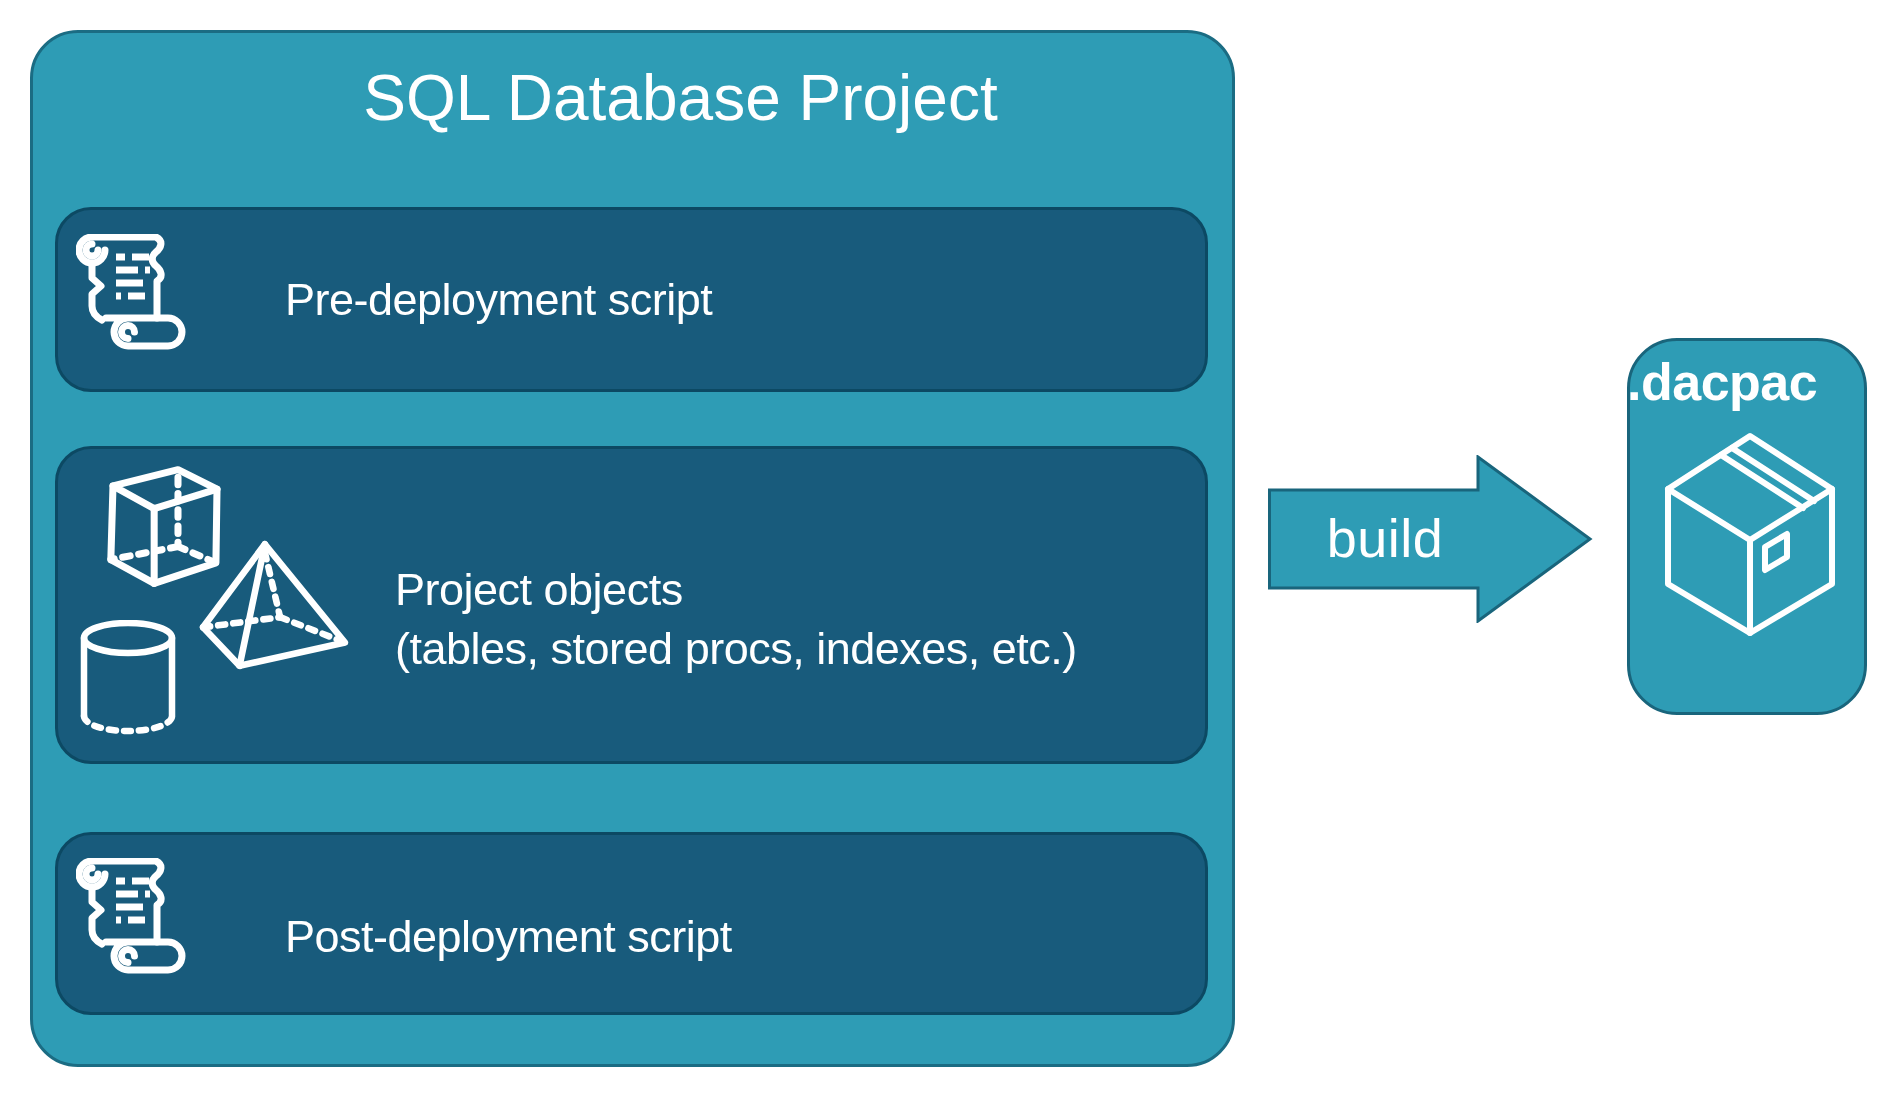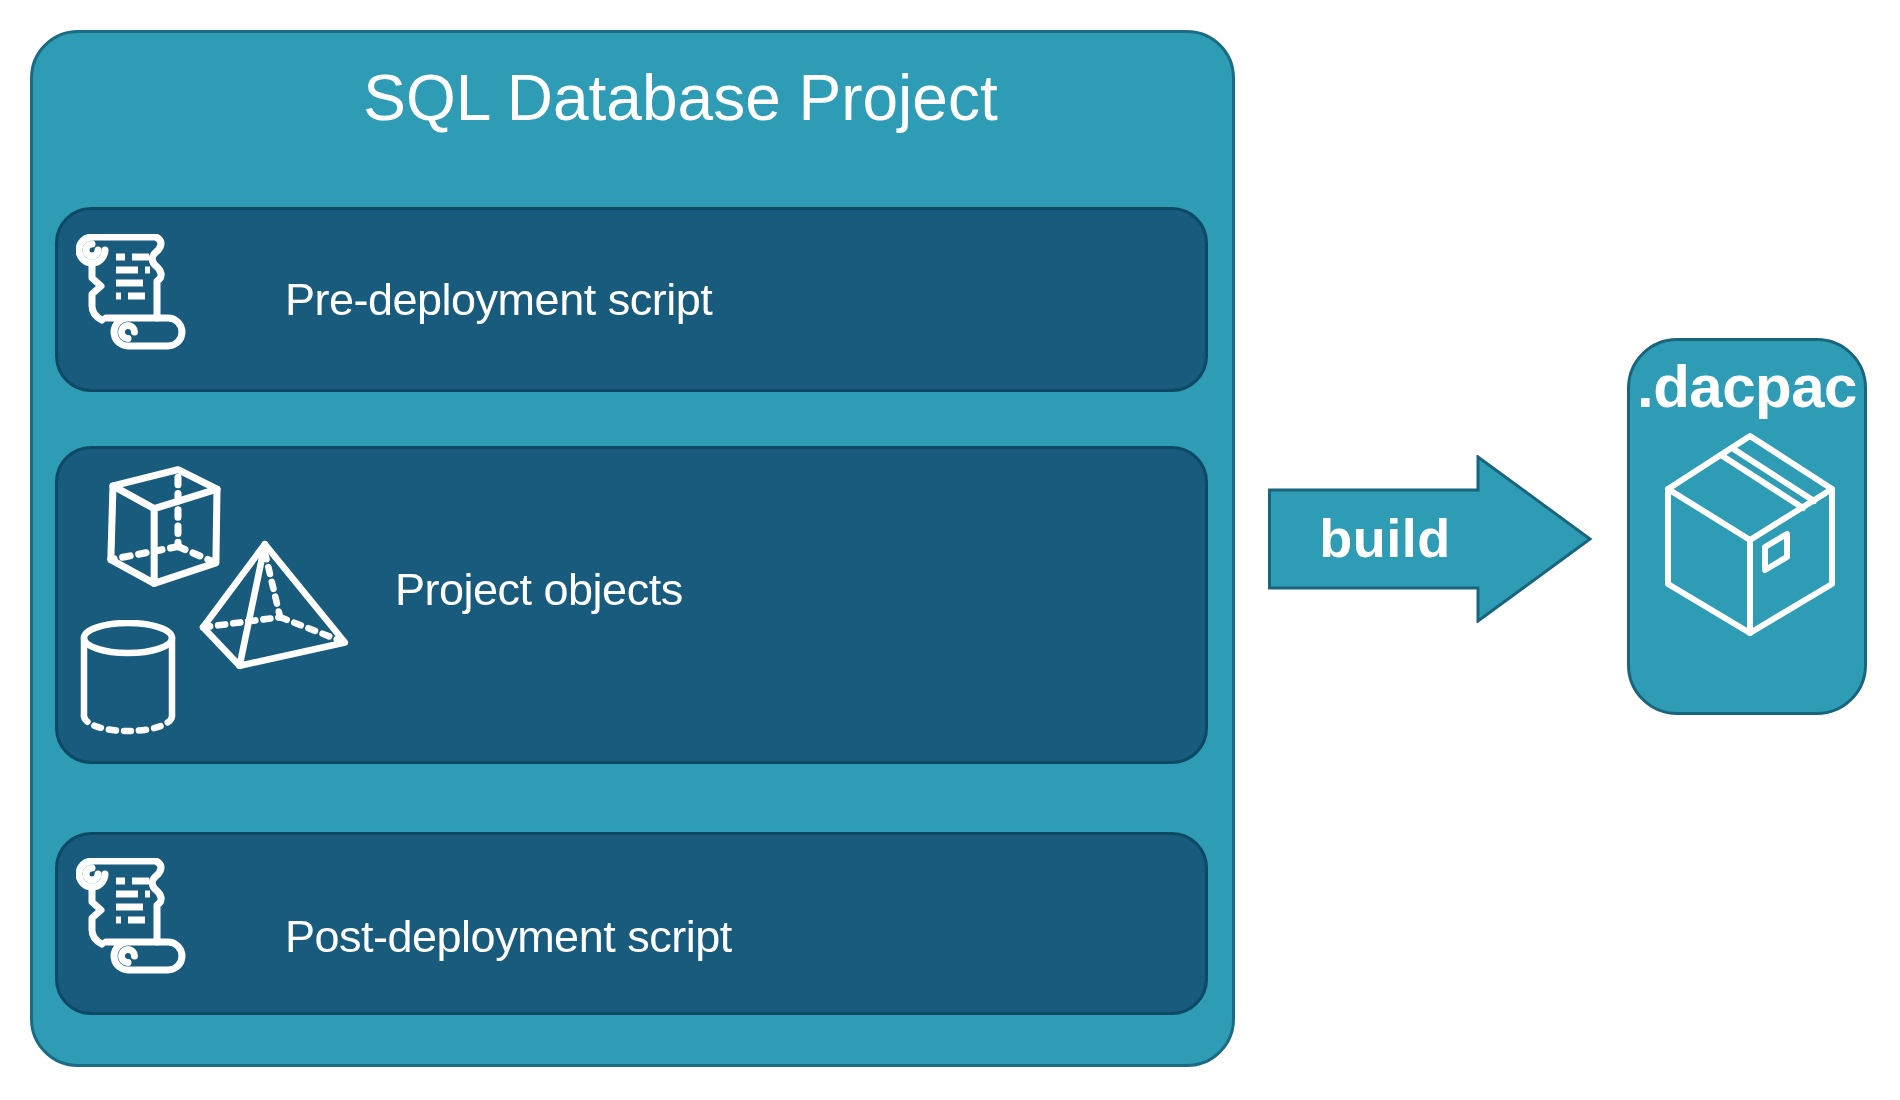--- a/index.html
+++ b/index.html
@@ -52,35 +52,35 @@
   .scroll-3{left:76px;top:858px;}
   .cube-icon{left:100px;top:462px;}
   .pyramid-icon{left:198px;top:538px;}
   .cylinder-icon{left:80px;top:620px;}
 
   
   .build-arrow{left:1268px;top:455px;}
   .build-label{
     left:1280px;top:489px;width:210px;height:98px;
     display:flex;align-items:center;justify-content:center;
-    color:#FFFFFF;font-size:54px;font-weight:700;letter-spacing:0.5px;
+    color:#FFFFFF;font-size:54px;font-weight:400;letter-spacing:0.5px;
   }
 
   
   .dacpac-box{
     left:1627px;top:338px;width:240px;height:377px;
     background:#2E9CB5;
     border:3px solid #19657C;
     border-radius:50px;
     box-sizing:border-box;
   }
   .dacpac-label{
     left:1627px;top:352px;width:240px;
-    text-align:center;
-    color:#FFFFFF;font-size:60px;font-weight:700;letter-spacing:-0.5px;
+    text-align:left;
+    color:#FFFFFF;font-size:52px;font-weight:700;letter-spacing:-0.5px;
   }
   .package-icon{left:1662px;top:432px;}
 </style>
 </head>
 <body>
 
 <div class="abs project-box"></div>
 
 <div class="abs project-title">SQL Database Project</div>
 
@@ -125,20 +125,21 @@
   </g>
 </svg>
 <svg class="abs icon-svg cylinder-icon" width="96" height="116" viewBox="0 0 96 116" fill="none" stroke="#FFFFFF" stroke-width="6.5" stroke-linecap="round" stroke-linejoin="round">
   <ellipse cx="48" cy="18" rx="44" ry="15"></ellipse>
   <line x1="4" y1="18" x2="4" y2="96"></line>
   <line x1="92" y1="18" x2="92" y2="96"></line>
   <path d="M 4 96 A 44 15 0 0 0 92 96" stroke-dasharray="7 8"></path>
 </svg>
 <div class="abs label-2">
   <div>Project objects</div>
+  <div>(tables, stored procs, indexes, etc.)</div>
 </div>
 
 <div class="abs panel panel-3"></div>
 <svg class="abs icon-svg scroll-3" width="122" height="122" viewBox="0 0 122 122" fill="none" stroke="#FFFFFF" stroke-width="7" stroke-linecap="round" stroke-linejoin="round">
   <path d="M 16 3 A 13 13 0 1 0 29 16"></path>
   <path d="M 16 10 A 6 6 0 1 0 22 16"></path>
   <path d="M 16 3 L 80 3 C 88 7 85 14 80 18 C 75 22 75 28 80 32 C 85 36 88 43 81 47 L 81 84"></path>
   <path d="M 16 29 L 16 44 L 25 52 L 16 60 L 16 72 C 16 79 20 83 26 86"></path>
   <path d="M 30 84 L 92 84 A 14 14 0 0 1 92 112 L 52 112 A 14 14 0 0 1 52 84 Z"></path>
   <path d="M 52 104.5 A 6.5 6.5 0 1 1 58.5 98"></path>

